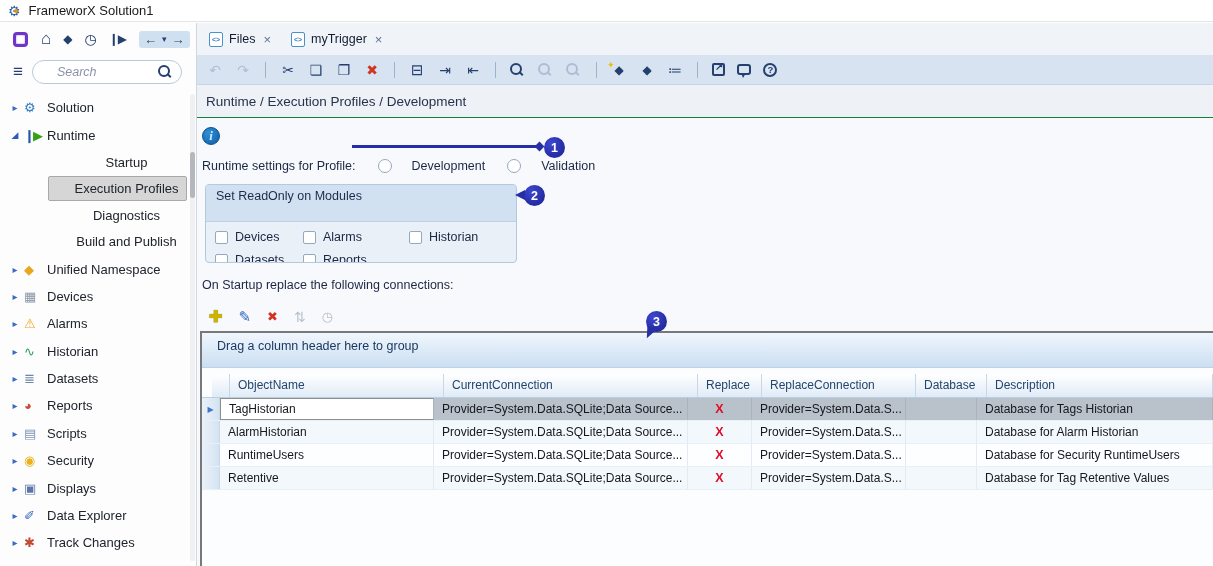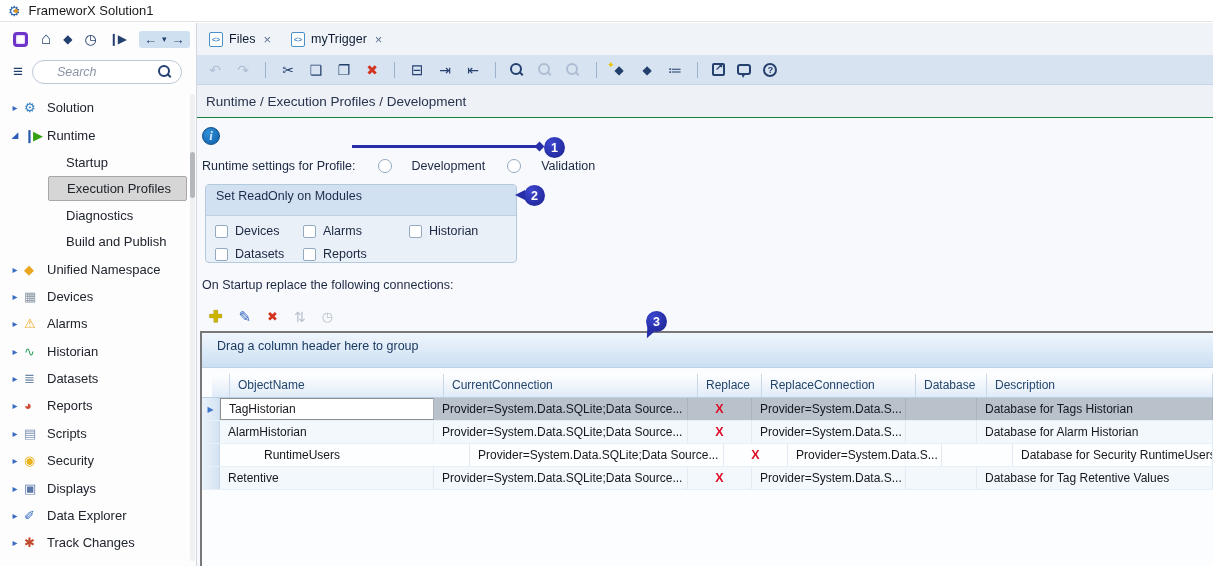--- a/index.html
+++ b/index.html
@@ -38,21 +38,21 @@
                  border-radius:50%; left:0; top:0; }
   .mag::after { content:""; position:absolute; width:2px; height:5px; background:var(--c,#24406e);
                 transform:rotate(-45deg); left:10px; top:8px; }
 
   .nav { position:absolute; top:71px; left:0; right:0; bottom:0; overflow:hidden; background:#fdfdfe; }
   .nav-item { height:27.4px; display:flex; align-items:center; cursor:default; }
   .expander { width:14px; margin-left:8px; font-size:10px; color:#3a6bc0; text-align:center; }
   .expander.exp { font-size:9px; color:#2d5bb8; }
   .nav-icon { width:21px; font-size:13px; margin-left:2px; text-align:left; letter-spacing:-2px; }
   .nav-label { font-size:13px; color:#20242c; margin-left:2px; white-space:nowrap; }
-  .nav-item.sub { margin-left:48px; margin-right:9px; height:25px; margin-top:1px; margin-bottom:1.4px; }
+  .nav-item.sub { margin-left:48px; margin-right:9px; height:25px; margin-top:1px; margin-bottom:1.4px;justify-content:center; }
   .nav-item.sub .nav-label { margin-left:18px; }
   .nav-item.sub.selected { background:#d6d6d6; border:1px solid #a8a8a8; border-radius:2px; }
   .side-scroll { position:absolute; right:1px; top:71px; width:5px; bottom:5px; background:#eef0f2; border-radius:3px; }
   .side-thumb { position:absolute; top:58px; height:46px; width:5px; background:#b4b8bd; border-radius:3px; }
 
   
   .main { position:absolute; left:197px; top:23px; right:0; bottom:0; }
   .tabrow { height:32px; background:#f0f4f9; display:flex; align-items:center; padding-left:12px; gap:20px; }
   .tab { display:flex; align-items:center; gap:6px; }
   .ficon { width:14px; height:15px; border:1px solid #4a90c9; border-radius:2px; background:#fff;
@@ -99,21 +99,21 @@
   .callout-line::after { content:""; position:absolute; right:-1px; top:-2px; width:7px; height:7px;
                          background:#272fa8; transform:rotate(45deg); }
 
   .profile-row { position:absolute; left:5px; top:39px; height:18px; display:flex; align-items:center;
                  font-size:12.5px; color:#1c2742; }
   .radio-item { display:flex; align-items:center; margin-left:22px; gap:20px; font-size:12.5px; color:#1c2742; }
   .radio { width:14px; height:14px; border-radius:50%; border:1px solid #93a9c0; background:#fff; flex:0 0 14px; }
 
   .groupbox { position:absolute; left:8px; top:66px; width:312px; height:79px; border:1px solid #b3c9de;
               border-radius:4px; background:#e9f0f8; overflow:hidden; }
-  .gb-header { height:31px; background:#d2e1f1; border-bottom:1px solid #bdd2e6; line-height:23px;
+  .gb-header { height:37px; background:#d2e1f1; border-bottom:1px solid #bdd2e6; line-height:23px;
                padding-left:10px; font-size:12.5px; color:#1c2b4a; }
   .gb-body { display:grid; grid-template-columns:88px 106px auto; padding:8px 0 0 9px; row-gap:9px; }
   .cb-item { display:flex; align-items:center; gap:7px; font-size:12.5px; color:#1c2742; }
   .cb { width:13px; height:13px; border:1px solid #93a9c0; background:#fff; border-radius:2px; flex:0 0 13px; }
 
   .startup-label { position:absolute; left:5px; top:160px; font-size:12.5px; color:#1c2742; }
 
   .grid-toolbar { position:absolute; left:12px; top:189px; display:flex; align-items:center; gap:16px; height:20px; }
   .gti { font-size:15px; line-height:18px; }
   .gti.plus { font-weight:bold; text-shadow:0 0 1px #6b6b00; }
@@ -386,21 +386,21 @@
               <div class="selcell"></div>
               <div class="gcell" style="width: 214px;">AlarmHistorian</div>
               <div class="gcell" style="width: 254px;">Provider=System.Data.SQLite;Data Source...</div>
               <div class="gcell center" style="width: 64px;"><span class="redx">X</span></div>
               <div class="gcell" style="width: 154px;">Provider=System.Data.S...</div>
               <div class="gcell" style="width: 71px;"></div>
               <div class="gcell flex1">Database for Alarm Historian</div>
             </div>
             <div class="grow">
               <div class="selcell"></div>
-              <div class="gcell" style="width: 214px; margin-left: 36px;">RuntimeUsers</div>
+              <div class="gcell" style="width: 214px;">RuntimeUsers</div>
               <div class="gcell" style="width: 254px;">Provider=System.Data.SQLite;Data Source...</div>
               <div class="gcell center" style="width: 64px;"><span class="redx">X</span></div>
               <div class="gcell" style="width: 154px;">Provider=System.Data.S...</div>
               <div class="gcell" style="width: 71px;"></div>
               <div class="gcell flex1">Database for Security RuntimeUsers</div>
             </div>
             <div class="grow alt">
               <div class="selcell"></div>
               <div class="gcell" style="width: 214px;">Retentive</div>
               <div class="gcell" style="width: 254px;">Provider=System.Data.SQLite;Data Source...</div>

